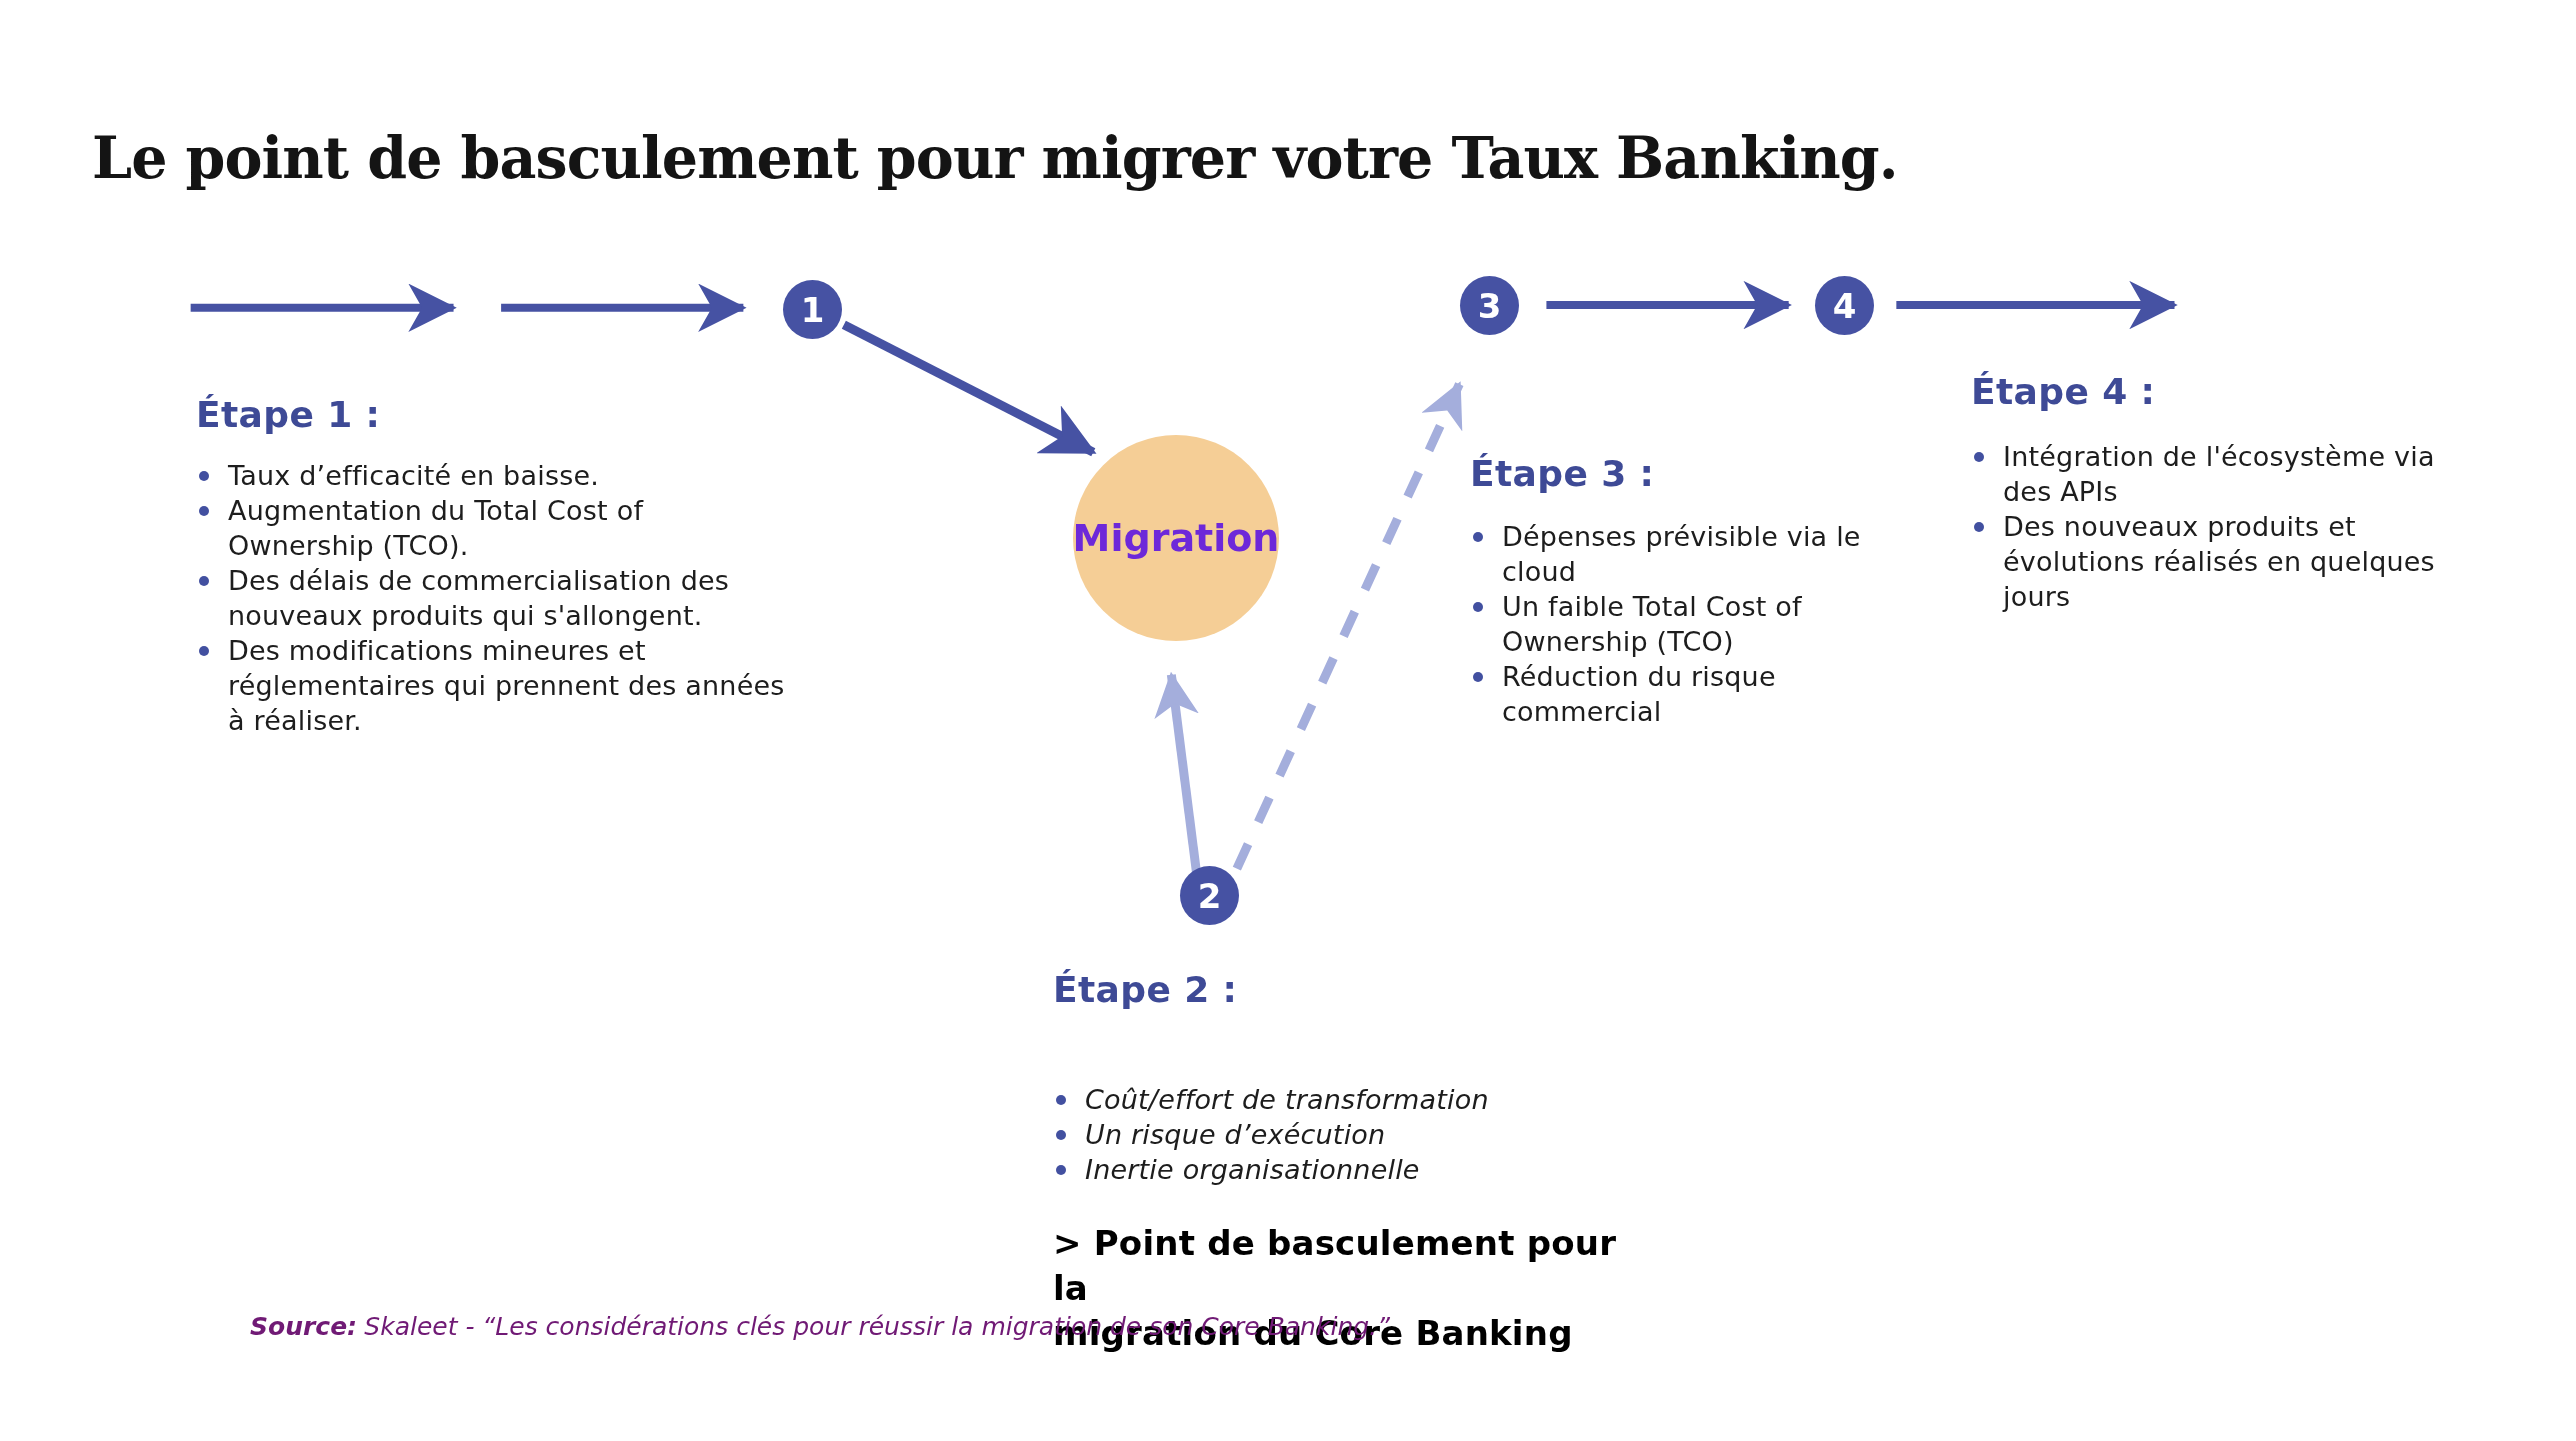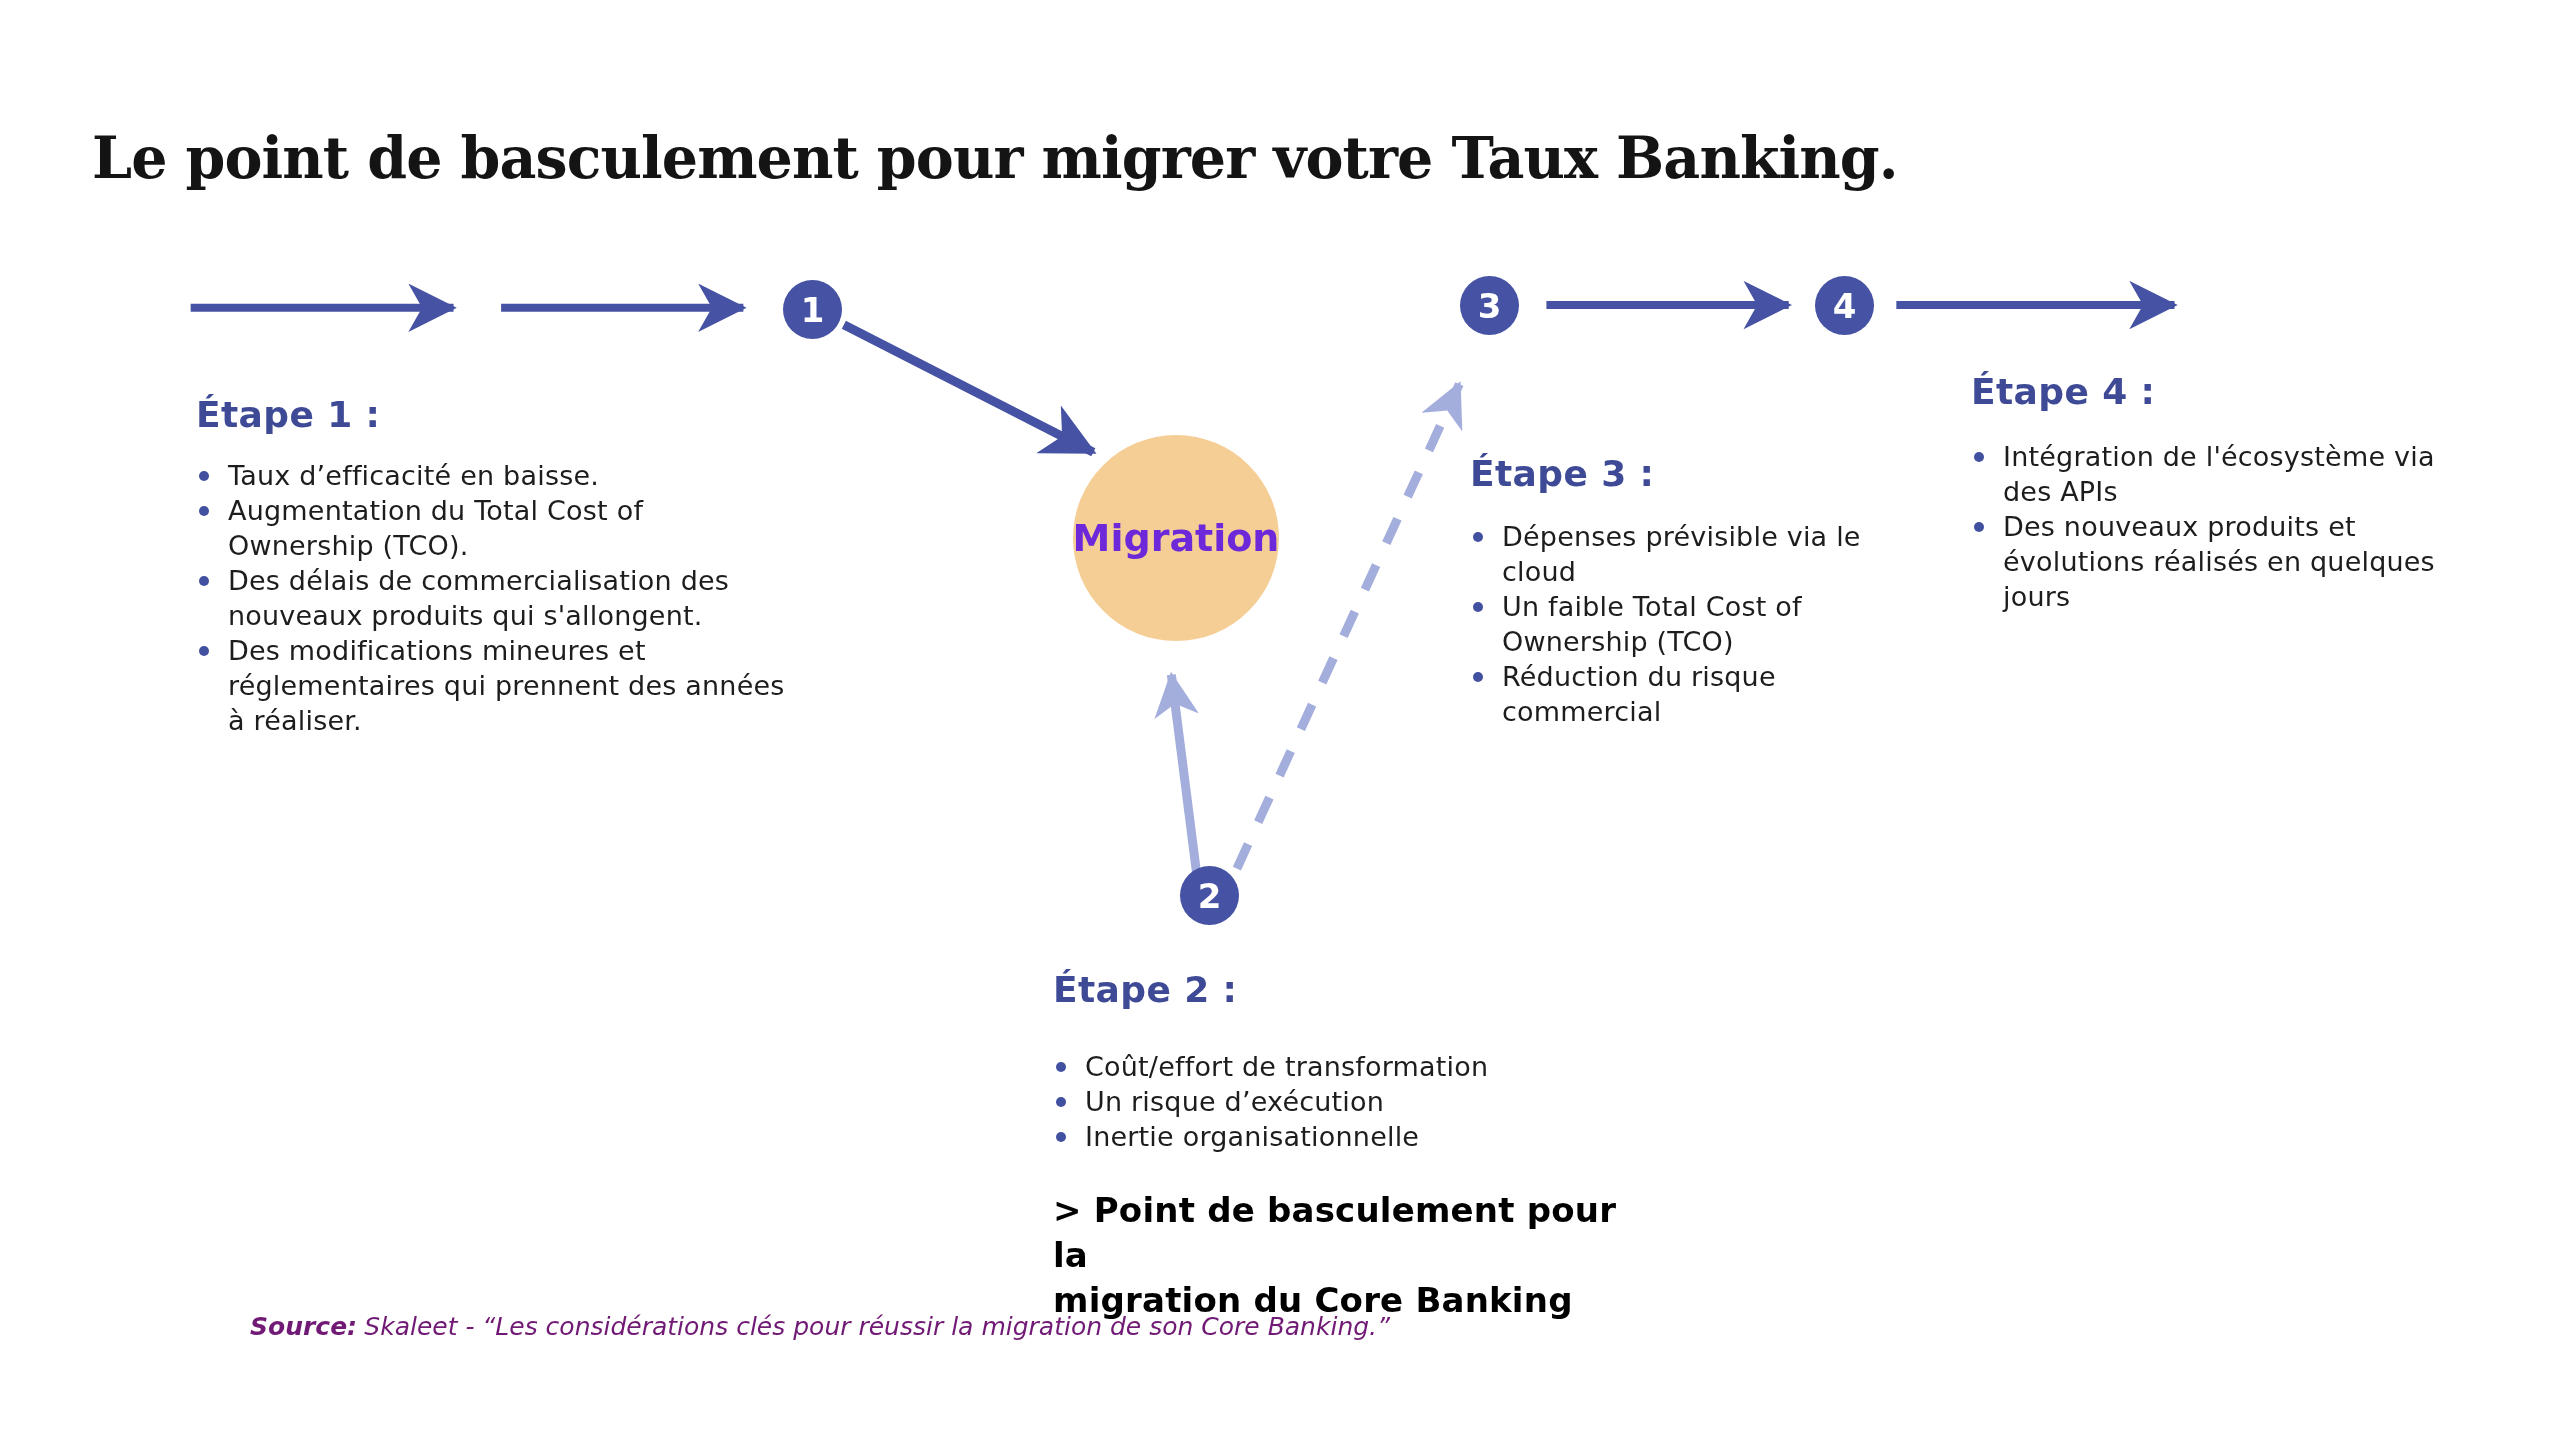--- a/index.html
+++ b/index.html
@@ -39,21 +39,21 @@
     position:relative; padding-left:32px; font-size:27px; line-height:35px;
     color:#1d1d1d; white-space:pre-line; letter-spacing:0.2px;
   }
   .step li::before {
     content:""; position:absolute; left:2.7px; top:12.6px; width:10px; height:10px;
     border-radius:50%; background:#4250A0;
   }
   #step-1 { left:196px;  top:374px; width:592px;margin-top:20px; }
   #step-1 ul { margin-top:23px; }
   #step-2 { left:1053px; top:969px; width:574px; }
-  #step-2 ul { margin-top:39px; }
+  #step-2 ul { margin-top:72px;font-style:italic; }
   #step-3 { left:1470px; top:453px; width:467px; }
   #step-3 ul { margin-top:25px; }
   #step-4 { left:1971px; top:371px; width:476px; }
   #step-4 ul { margin-top:27px; }
 
   .callout {
     margin-top:34px; font-size:34px; font-weight:700; color:#000000;
     line-height:45px; white-space:pre-line; letter-spacing:0.2px;
   }
   .source {

